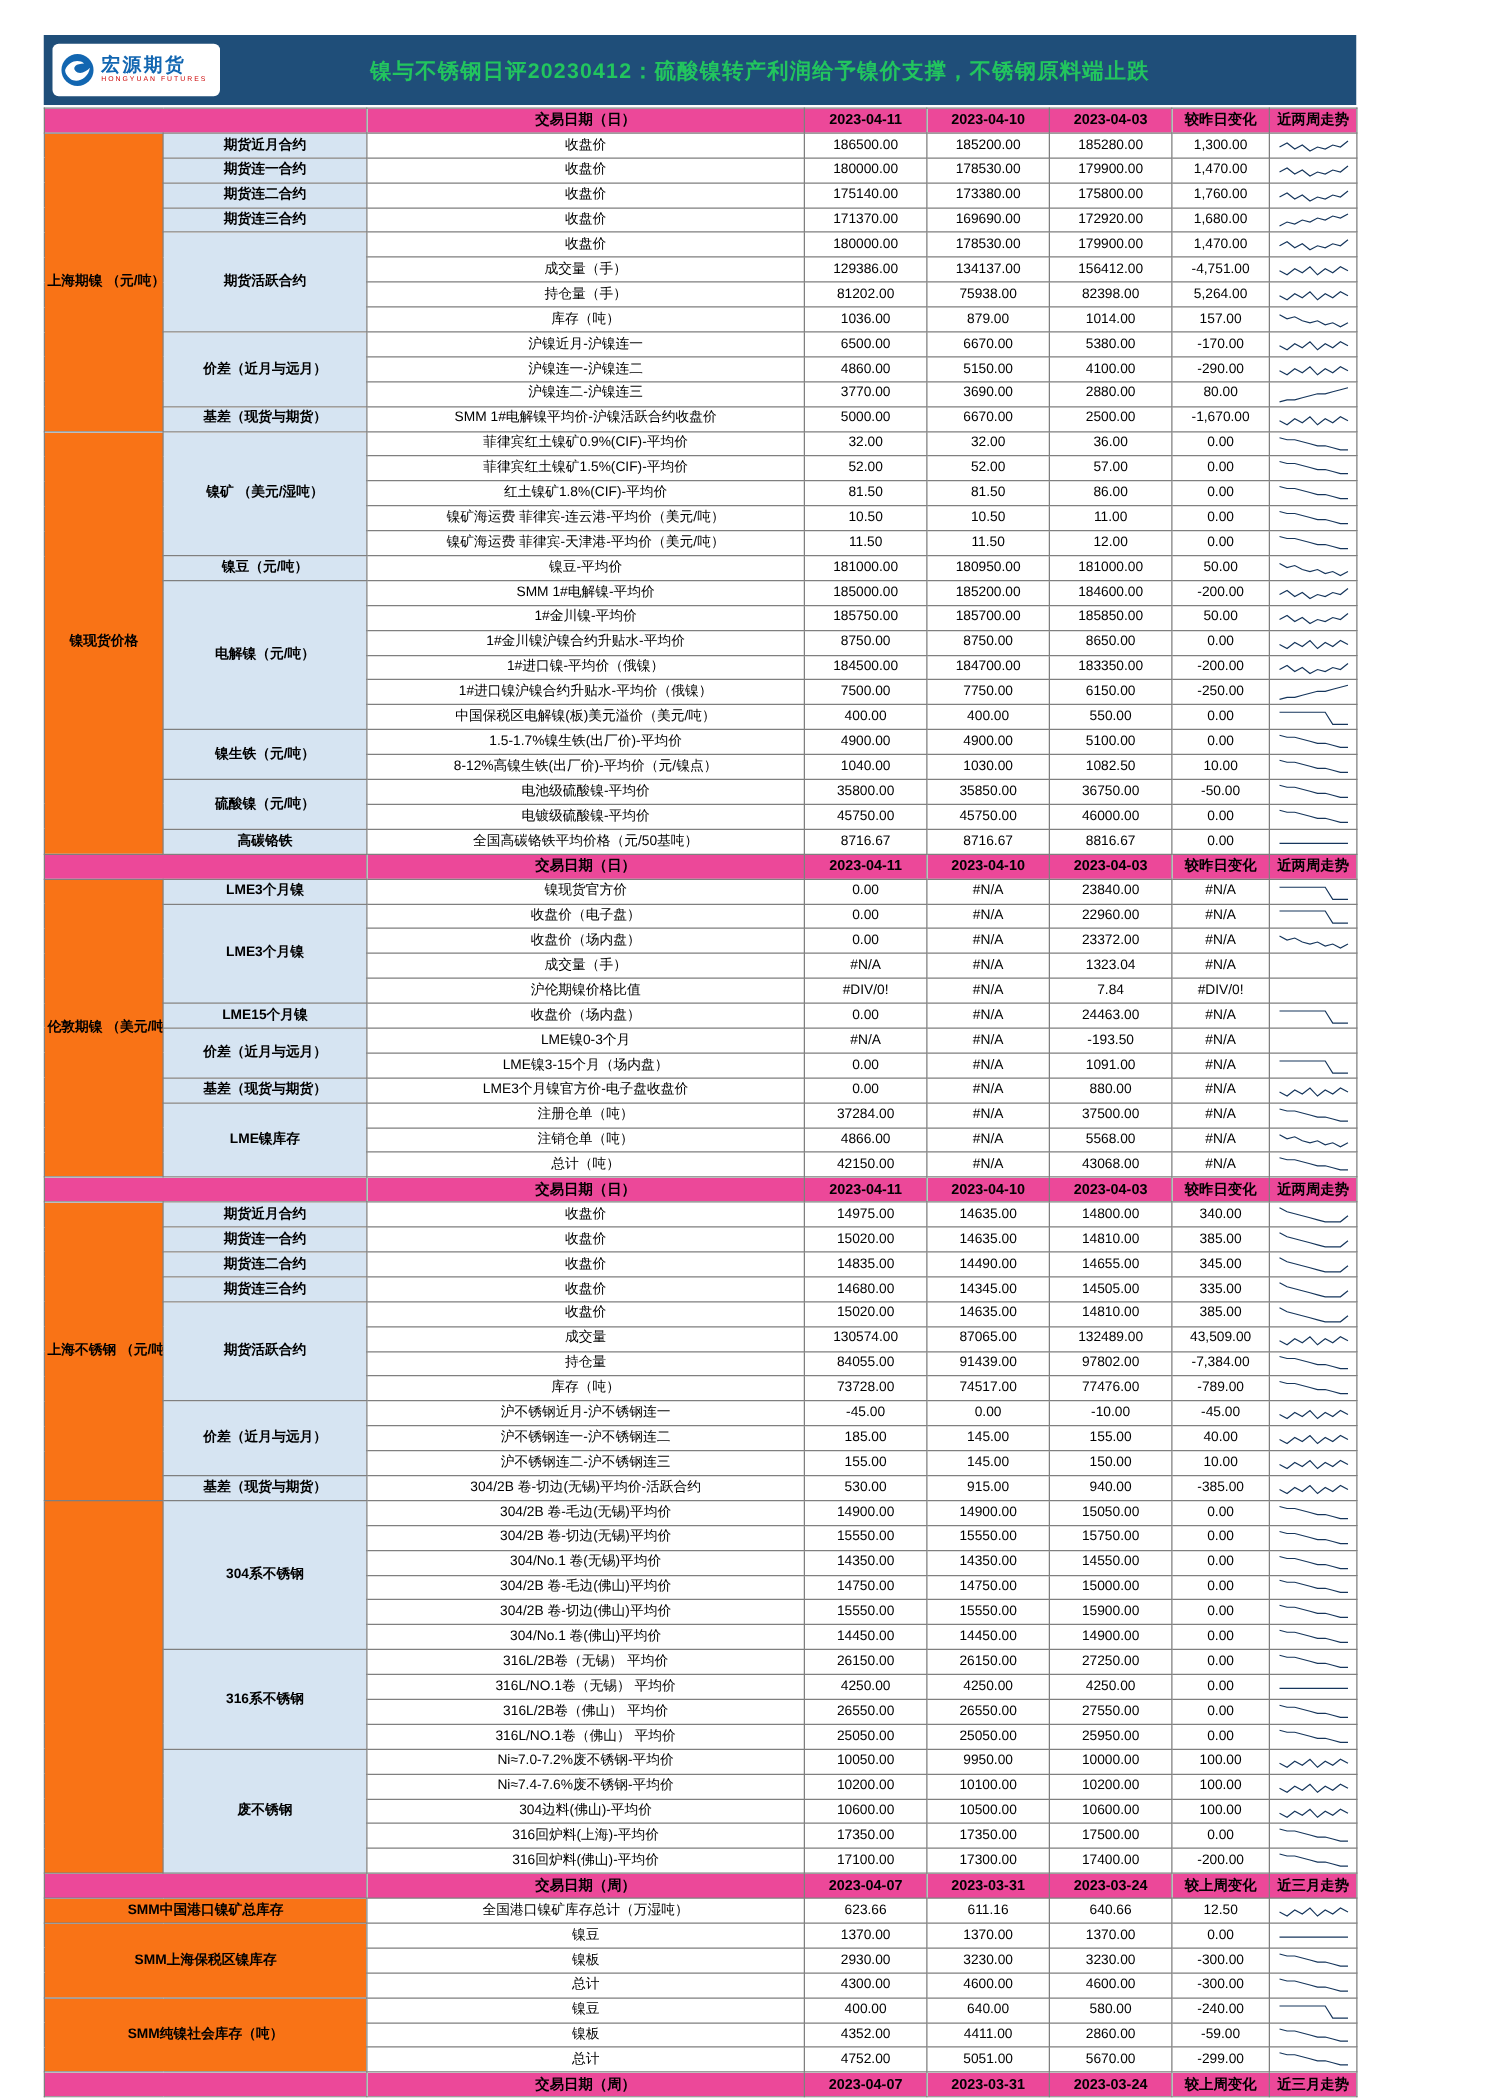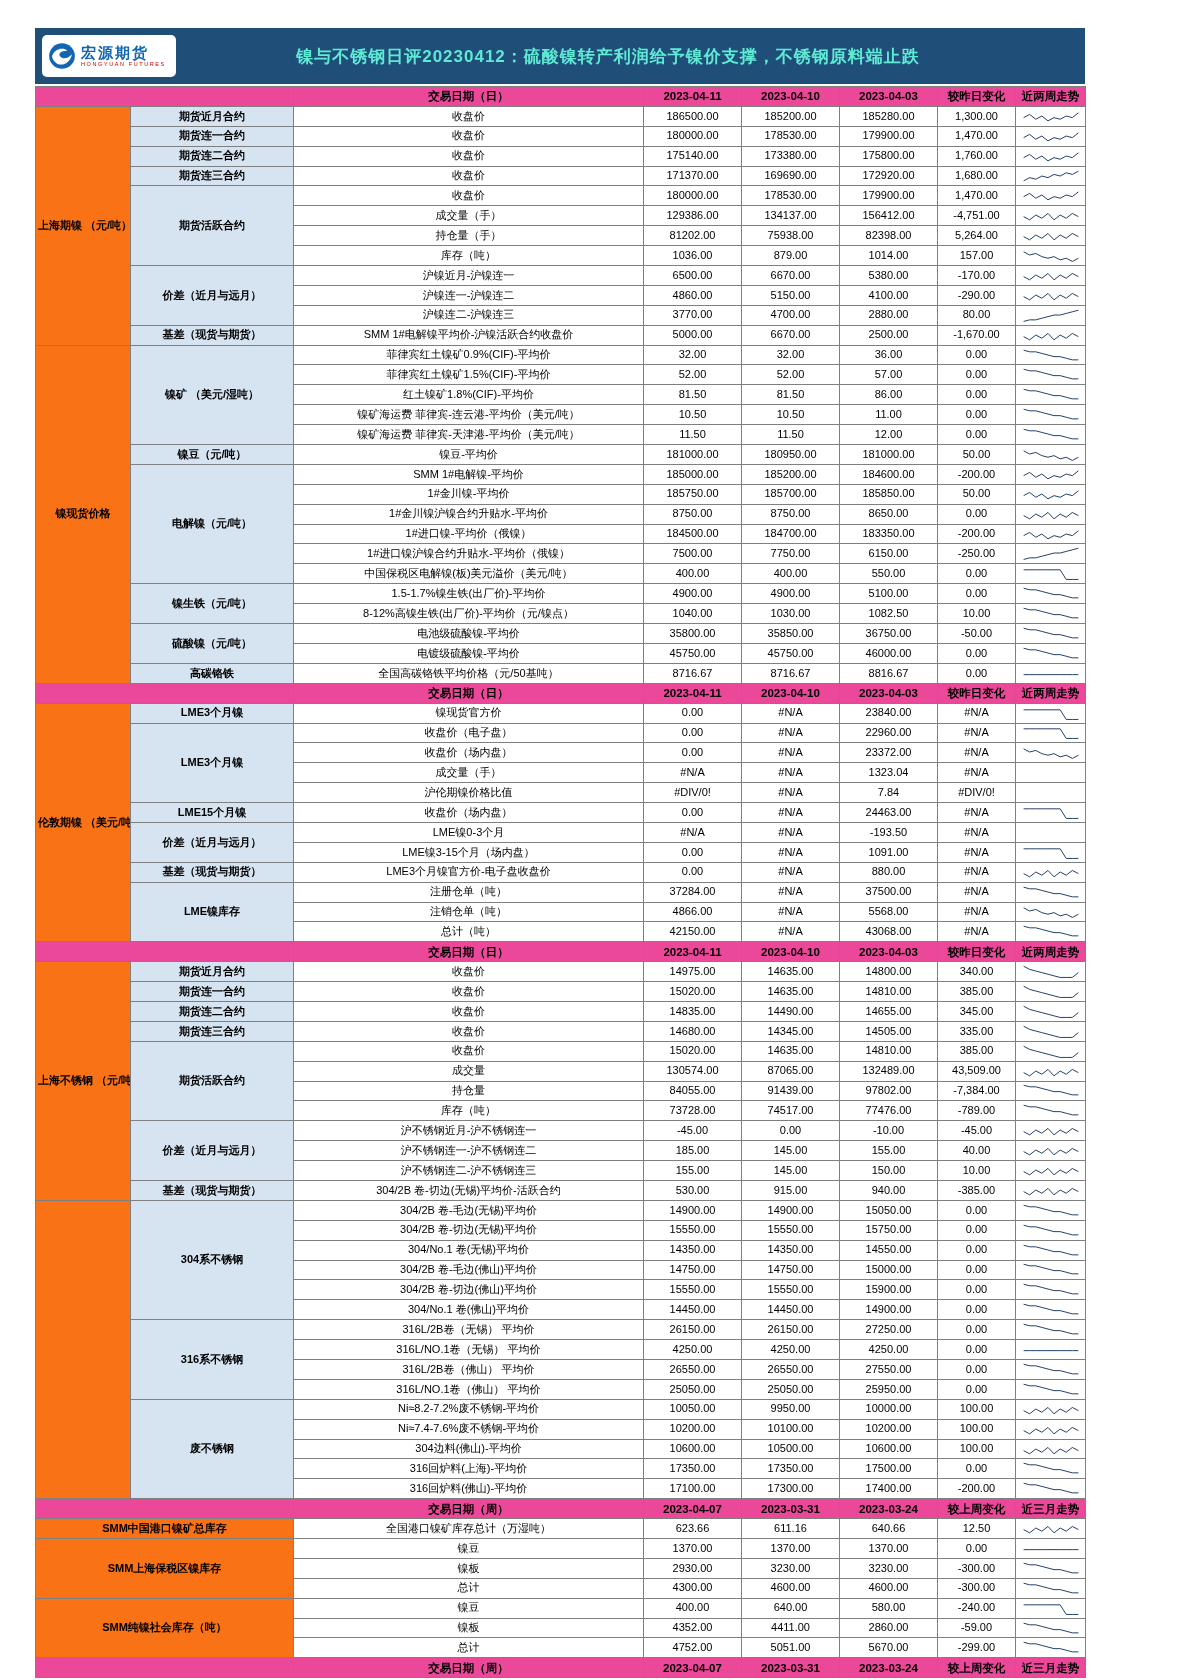--- a/index.html
+++ b/index.html
@@ -4,21 +4,21 @@
 <style>
   * { box-sizing: border-box; }
   html,body { margin:0; padding:0; background:#ffffff; font-family:"Liberation Sans", sans-serif; }
   .page { width:1050px; margin:28px 0 0 35px; }
 
   .titlebar { height:56px; background:#1F4E79; display:flex; align-items:center; position:relative; margin-bottom:2px; }
   .logo { position:absolute; left:7px; top:7px; background:#ffffff; border-radius:5px; height:42px; display:flex; align-items:center; padding:3px 10px 3px 6px; gap:5px; }
   .logo-text { display:flex; flex-direction:column; line-height:1; }
   .logo-cn { color:#1266b1; font-weight:bold; font-size:15px; letter-spacing:2px; }
   .logo-en { color:#cc0000; font-size:5.5px; letter-spacing:1.6px; margin-top:2px; }
-  .title { flex:1; text-align:center; color:#5eead4; font-weight:bold; font-size:17px; padding-left:120px; padding-right:24px; letter-spacing:1px; }
+  .title { flex:1; text-align:center; color:#22c55e; font-weight:bold; font-size:17px; padding-left:120px; padding-right:24px; letter-spacing:1px; }
 
   table.report { border-collapse:collapse; width:100%; table-layout:fixed; }
   table.report tr { height:19.9px; }
   table.report td { border:1px solid #7f7f7f; padding:0 2px; font-size:11px; text-align:center; vertical-align:middle; overflow:hidden; white-space:nowrap; line-height:1.05; color:#000; }
   td.sec { background:#f97316; font-weight:bold; font-size:12px; white-space:pre-line; }
   td.grp { background:#D6E4F2; font-weight:bold; font-size:11.5px; white-space:pre-line; }
   td.ind { font-size:11px; }
   td.val { font-size:11.5px; }
   td.chg { font-size:11.5px; }
   tr.hrow td { background:#ec4899; font-weight:bold; font-size:11.5px; }
@@ -194,21 +194,21 @@
           <td class="chg down">-290.00</td>
           <td class="spk">
             <svg viewBox="0 0 62 18">
               <polyline points="2.0,10.2 8.4,13.6 14.9,8.5 21.3,11.9 27.8,6.8 34.2,13.6 40.7,8.5 47.1,11.9 53.6,6.8 60.0,10.2" fill="none" stroke="#16365C" stroke-width="1"></polyline>
             </svg>
           </td>
         </tr>
         <tr>
           <td class="ind">沪镍连二-沪镍连三</td>
           <td class="val">3770.00</td>
-          <td class="val">4700.00</td>
+          <td class="val">3690.00</td>
           <td class="val">2880.00</td>
           <td class="chg up">80.00</td>
           <td class="spk">
             <svg viewBox="0 0 62 18">
               <polyline points="2.0,15.3 8.4,13.6 14.9,13.6 21.3,11.9 27.8,10.2 34.2,8.5 40.7,8.5 47.1,6.8 53.6,5.1 60.0,3.4" fill="none" stroke="#16365C" stroke-width="1"></polyline>
             </svg>
           </td>
         </tr>
         <tr>
           <td class="grp" rowspan="1">基差（现货与期货）</td>
@@ -864,21 +864,21 @@
           <td class="val">25950.00</td>
           <td class="chg up">0.00</td>
           <td class="spk">
             <svg viewBox="0 0 62 18">
               <polyline points="2.0,3.4 8.4,5.1 14.9,5.1 21.3,6.8 27.8,8.5 34.2,10.2 40.7,10.2 47.1,11.9 53.6,13.6 60.0,13.6" fill="none" stroke="#16365C" stroke-width="1"></polyline>
             </svg>
           </td>
         </tr>
         <tr>
           <td class="grp" rowspan="5">废不锈钢</td>
-          <td class="ind">Ni≈8.2-7.2%废不锈钢-平均价</td>
+          <td class="ind">Ni≈7.0-7.2%废不锈钢-平均价</td>
           <td class="val">10050.00</td>
           <td class="val">9950.00</td>
           <td class="val">10000.00</td>
           <td class="chg up">100.00</td>
           <td class="spk">
             <svg viewBox="0 0 62 18">
               <polyline points="2.0,10.2 8.4,13.6 14.9,8.5 21.3,11.9 27.8,6.8 34.2,13.6 40.7,8.5 47.1,11.9 53.6,6.8 60.0,10.2" fill="none" stroke="#16365C" stroke-width="1"></polyline>
             </svg>
           </td>
         </tr>

